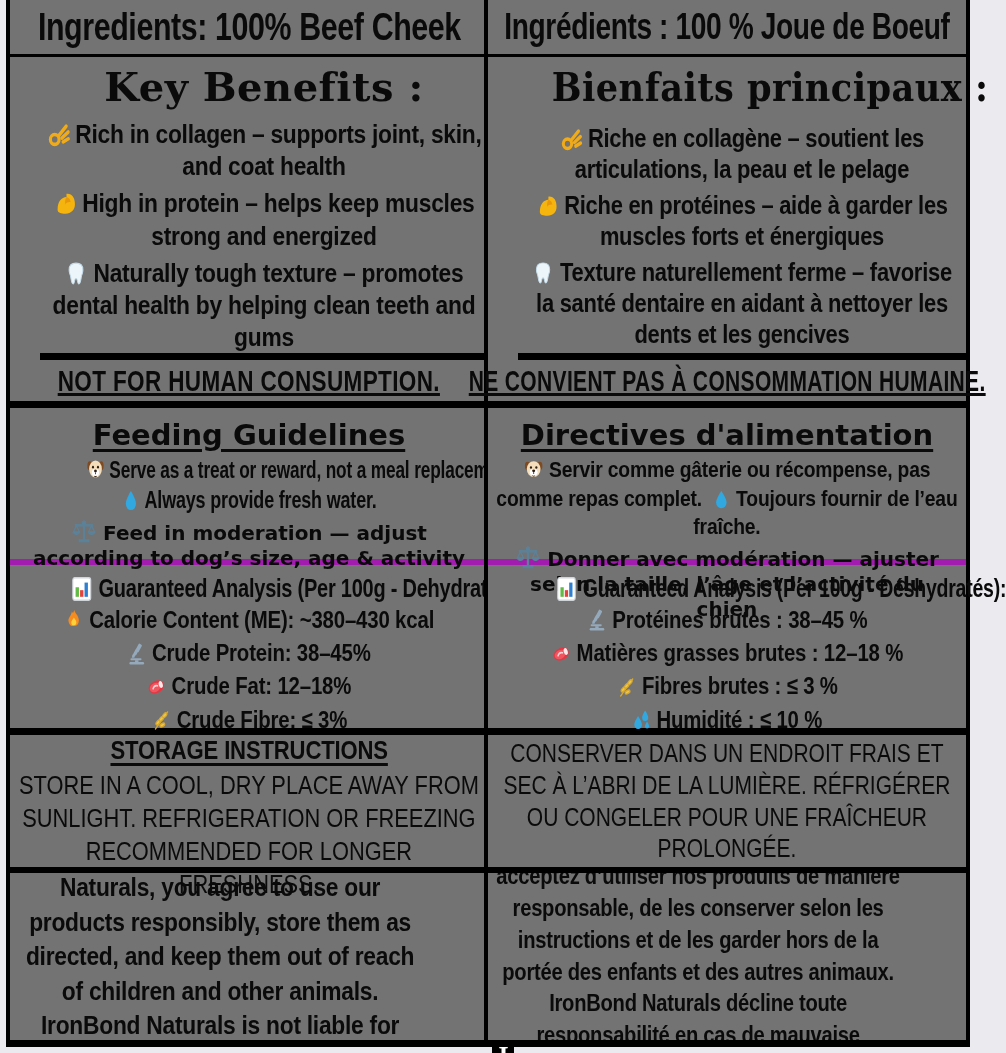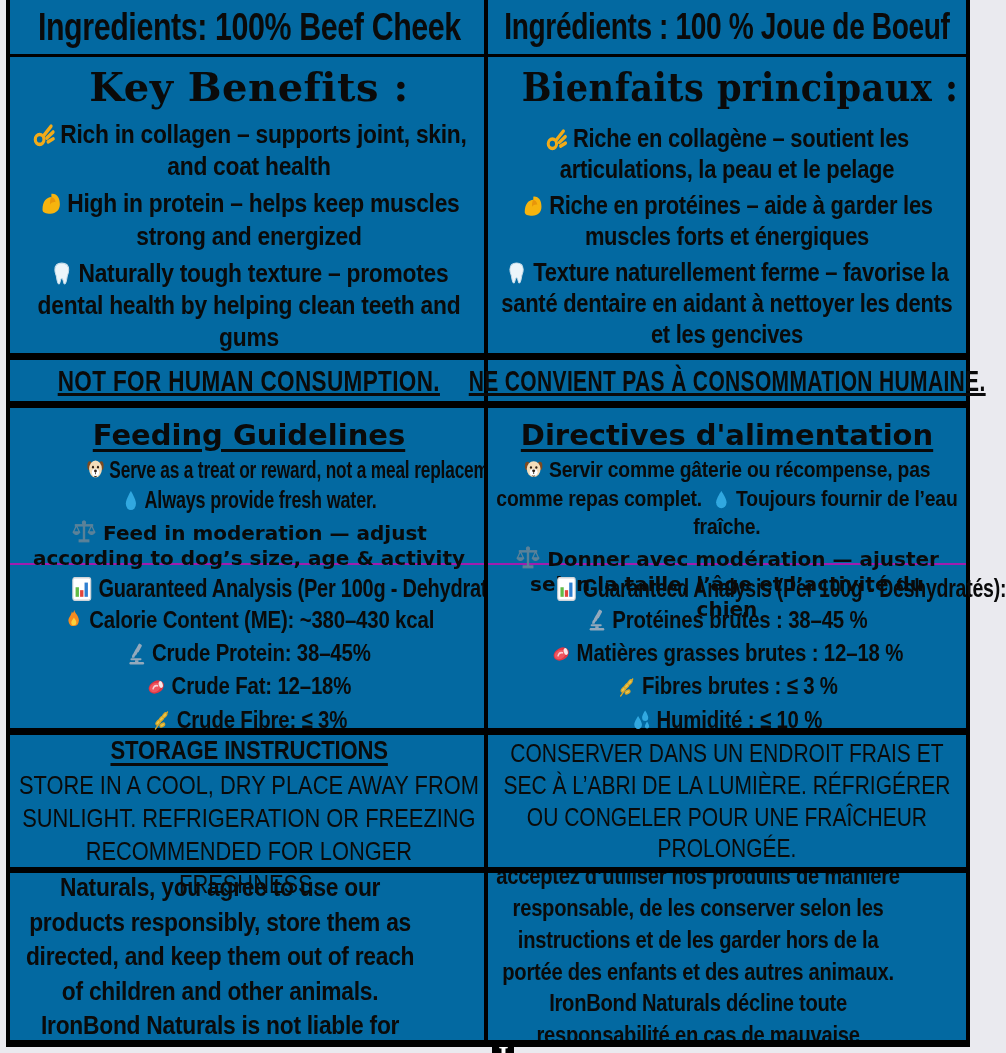--- a/index.html
+++ b/index.html
@@ -3,38 +3,38 @@
 <meta charset="utf-8">
 <style>
   html,body{margin:0;padding:0;}
   body{
     width:1006px;height:1053px;position:relative;overflow:hidden;
     background:#eaeaef;color:#0a0a0a;
     font-family:"Liberation Sans",sans-serif;
     -webkit-font-smoothing:antialiased;
   }
   .panel{
-    position:absolute;top:0;width:486px;height:1047px;background:#0369a1;
+    position:absolute;top:0;width:486px;height:1047px;background:#737373;
     border-left:4px solid #000;border-right:4px solid #000;border-bottom:7px solid #000;
     box-sizing:border-box;display:flex;flex-direction:column;
   }
   .panel-left{left:6px;}
   .panel-right{left:484px;}
   .div-strip{
     position:absolute;left:492px;top:0;width:22px;height:1053px;background:#000;
     display:flex;flex-direction:column;align-items:center;gap:11px;overflow:hidden;
   }
   .div-strip svg:first-child{margin-top:-8px;}
   .div-ico{width:17px;height:19px;fill:#fff;flex:none;}
 
   section{box-sizing:border-box;padding:0 4px;text-align:center;flex:none;}
   .sec-header{height:57px;border-bottom:3px solid #000;display:flex;align-items:center;justify-content:center;}
-  .sec-benefits{height:303px;border-bottom:7px solid #000;padding-top:4px;}
+  .sec-benefits{height:303px;border-bottom:7px solid #000;padding-top:4px;margin-left:30px;}
   .sec-warning{height:48px;border-bottom:7px solid #000;display:flex;align-items:center;justify-content:center;text-decoration:underline;}
-  .sec-feeding{height:157px;border-bottom:2px solid #a21caf;padding-top:10px;}
+  .sec-feeding{height:157px;border-bottom:6px solid #a21caf;padding-top:10px;}
   .sec-analysis{height:170px;border-bottom:7px solid #000;padding-top:9px;}
   .sec-storage{height:138px;border-bottom:6px solid #000;}
   .sec-disclaimer{flex:1;display:flex;align-items:center;justify-content:center;overflow:hidden;}
 
   .fit{display:inline-block;white-space:nowrap;transform-origin:50% 50%;}
   .sx88{transform:scaleX(.88);} .sx85{transform:scaleX(.85);}
   .sx80{transform:scaleX(.80);} .sx78{transform:scaleX(.78);} .sx76{transform:scaleX(.76);}
   .sx75{transform:scaleX(.75);} .sx70{transform:scaleX(.70);}
   .wrapc{display:block;width:114%;transform:scaleX(.877);transform-origin:0 50%;text-align:center;}
   .wrapc2{display:block;width:119%;transform:scaleX(.84);transform-origin:0 50%;text-align:center;}

